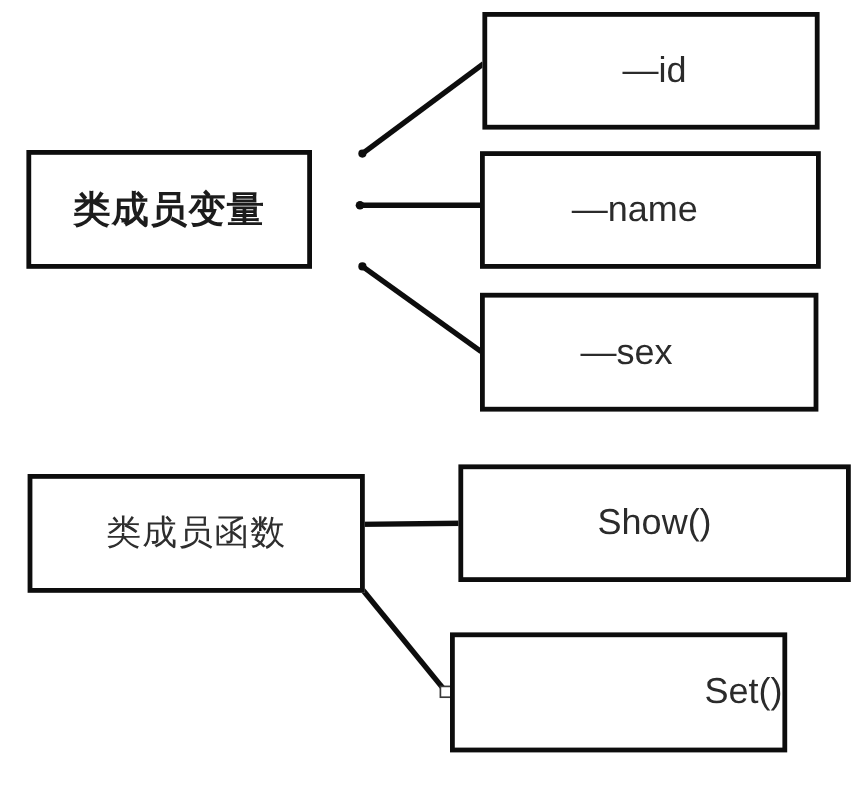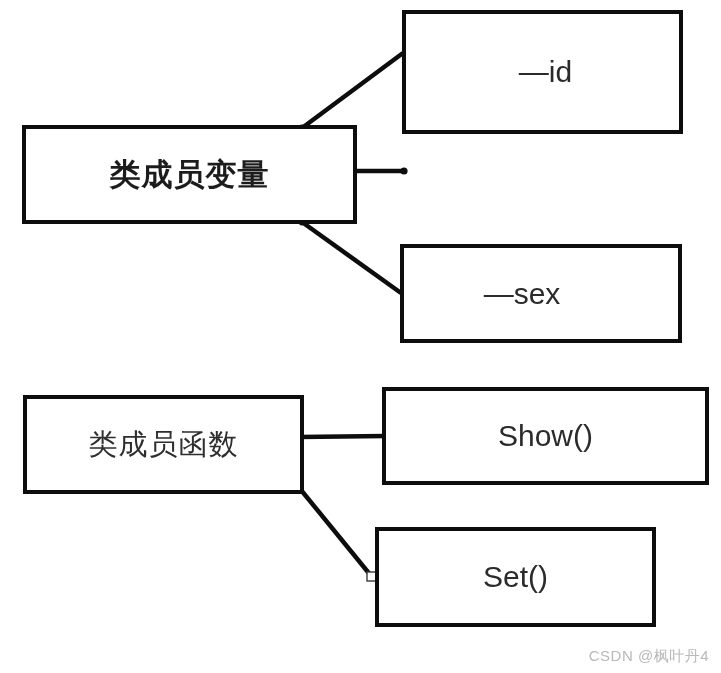--- a/index.html
+++ b/index.html
@@ -26,33 +26,33 @@
     border: 4px solid #0d0d0d;
     display: flex;
     align-items: center;
     justify-content: center;
     color: #2b2b2b;
     font-size: 30px;
     line-height: 1;
     white-space: nowrap;
   }
   
-  .node-var-parent   { left: 22px;  top: 125px; width: 335px; height: 99px;
+  .node-var-parent   { left: 22px;  top: 125px; width: 238px; height: 99px;
                        font-weight: bold; font-size: 31px; color: #1c1c1c;
                        letter-spacing: 1px; }
   
   .node-func-parent  { left: 23px;  top: 395px; width: 281px; height: 99px;
                        font-size: 29px; color: #2e2e2e; letter-spacing: 1px; }
   
-  .node-var-id       { left: 402px; top: 10px;  width: 281px; height: 124px; padding-right: 42px; padding-left: 48px; }
+  .node-var-id       { left: 402px; top: 10px;  width: 281px; height: 98px; padding-right: 42px; padding-left: 48px; }
   .node-var-name     { left: 400px; top: 126px; width: 284px; height: 98px; padding-right: 26px; }
   .node-var-sex      { left: 400px; top: 244px; width: 282px; height: 99px; padding-right: 38px; }
   
   .node-func-show    { left: 382px; top: 387px; width: 327px; height: 98px; }
-  .node-func-set     { left: 375px; top: 527px; width: 281px; height: 100px; }
+  .node-func-set     { left: 375px; top: 527px; width: 281px; height: 100px; justify-content: flex-end; }
 
   .watermark {
     position: absolute;
     right: 12px;
     bottom: 7px;
     color: #b9b9b9;
     font-size: 15px;
     letter-spacing: 0.5px;
     user-select: none;
   }
@@ -84,29 +84,31 @@
     <rect x="294" y="482" width="9" height="9" fill="#ffffff" stroke="#3a3a3a" stroke-width="1.4"></rect>
     <rect x="367" y="572" width="9" height="9" fill="#ffffff" stroke="#3a3a3a" stroke-width="1.4"></rect>
   </svg>
 
   <div class="node node-var-parent">
     <span>类成员变量</span>
   </div>
   <div class="node node-var-id">
     <span>—id</span>
   </div>
+  <div class="node node-var-name">
+    <span>—name</span>
+  </div>
   <div class="node node-var-sex">
     <span>—sex</span>
   </div>
 
   <div class="node node-func-parent">
     <span>类成员函数</span>
   </div>
   <div class="node node-func-show">
     <span>Show()</span>
   </div>
   <div class="node node-func-set">
     <span>Set()</span>
   </div>
 
-  <div class="watermark">CSDN @枫叶丹4</div>
 
 </div>
 
 </body></html>

